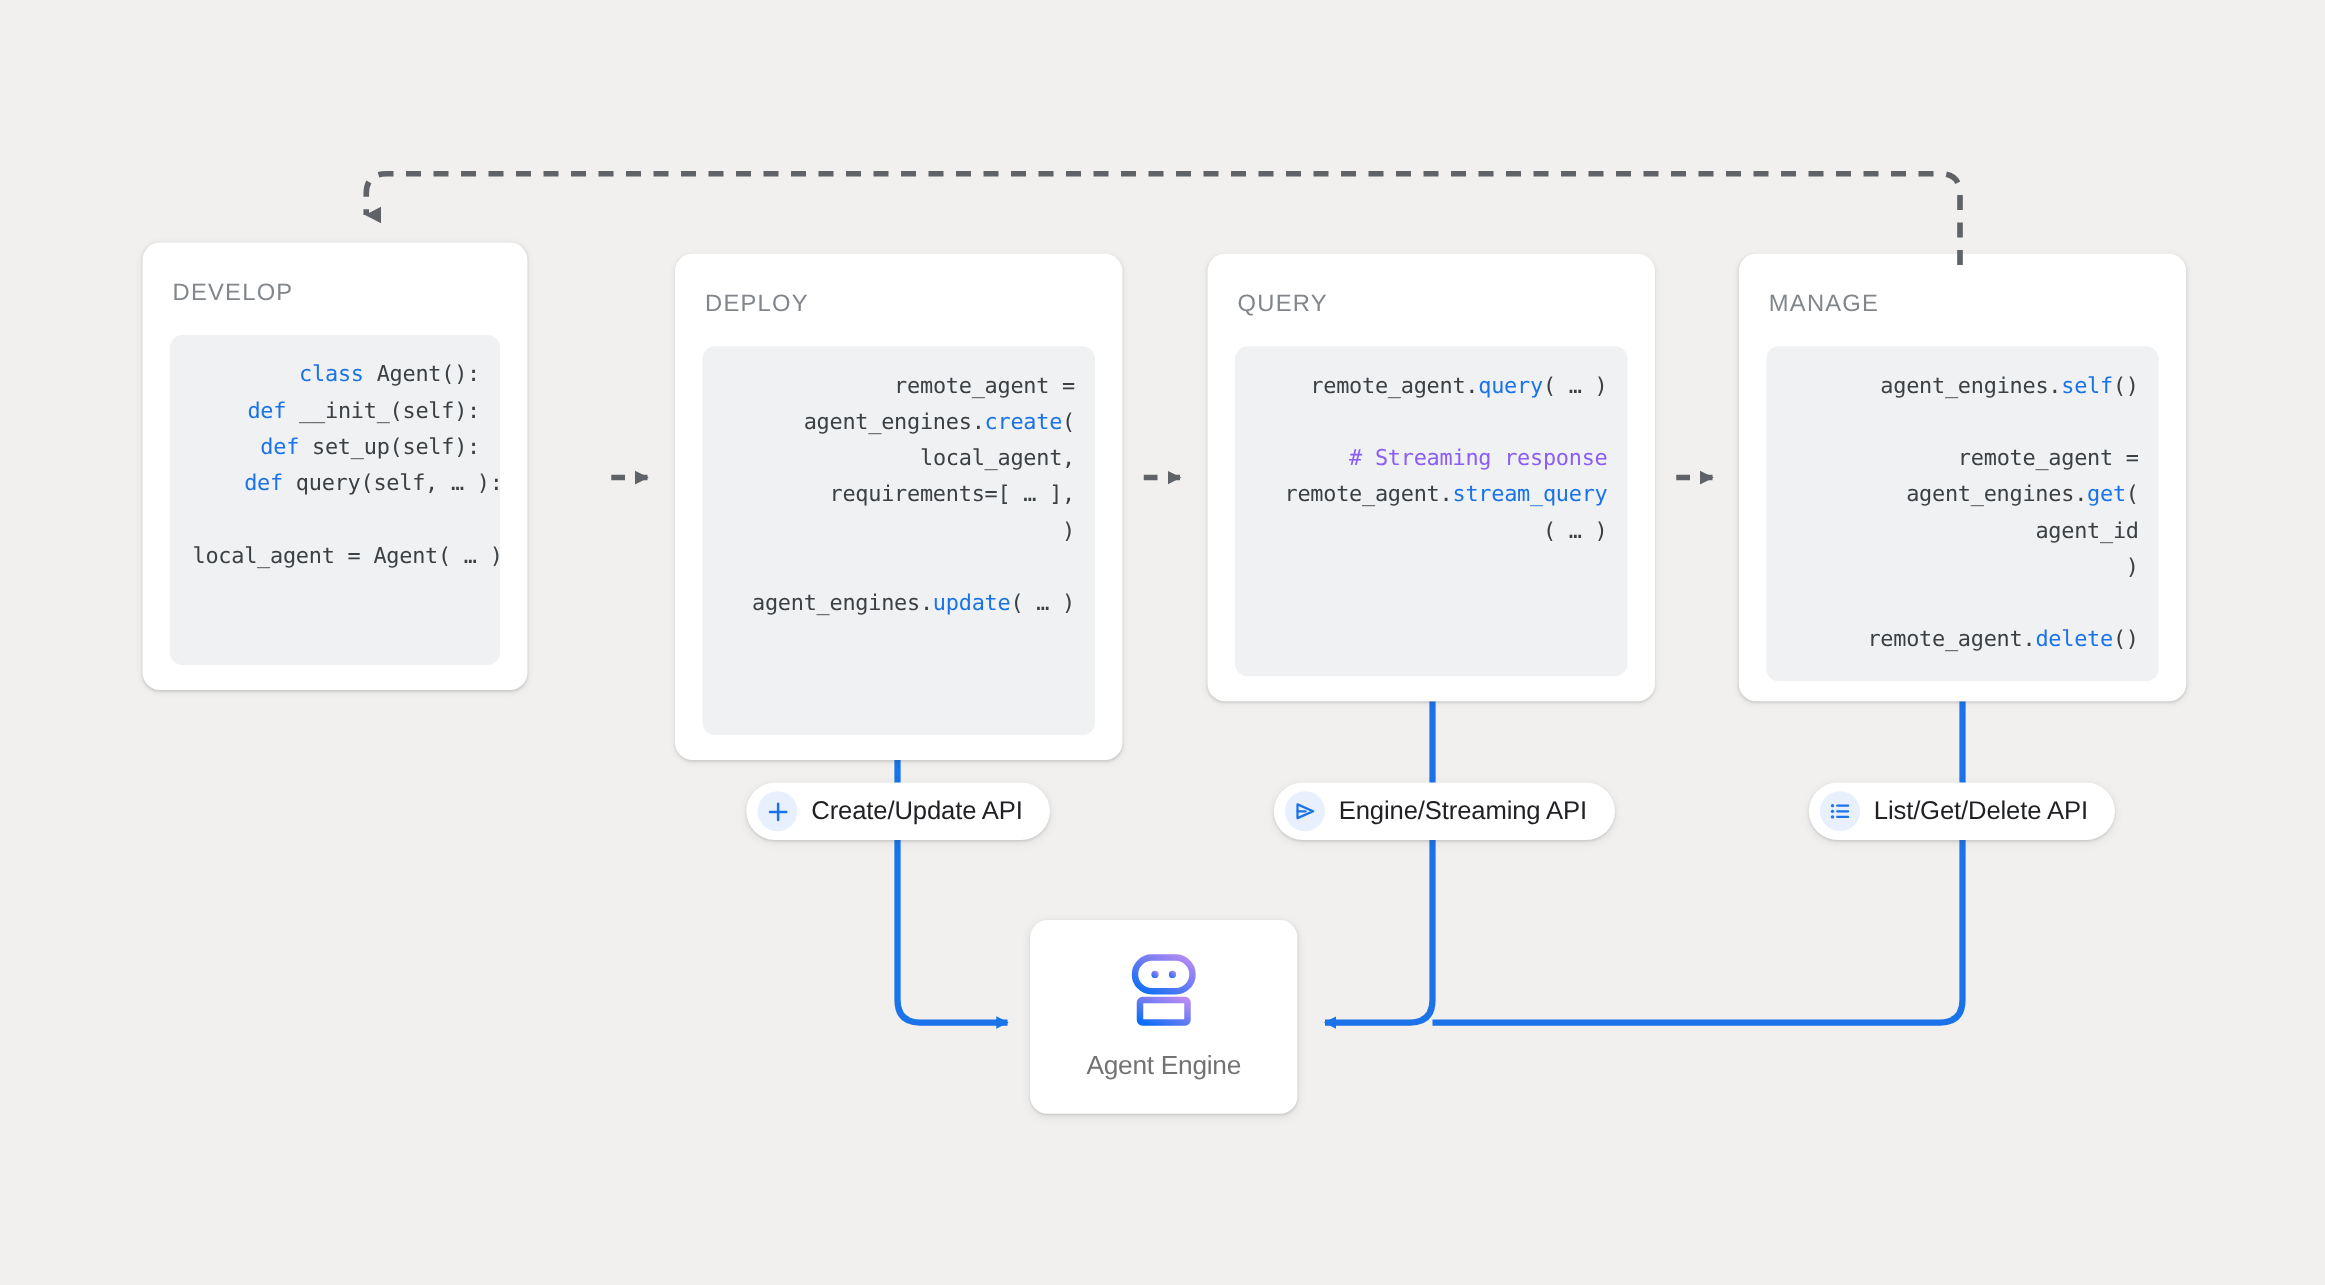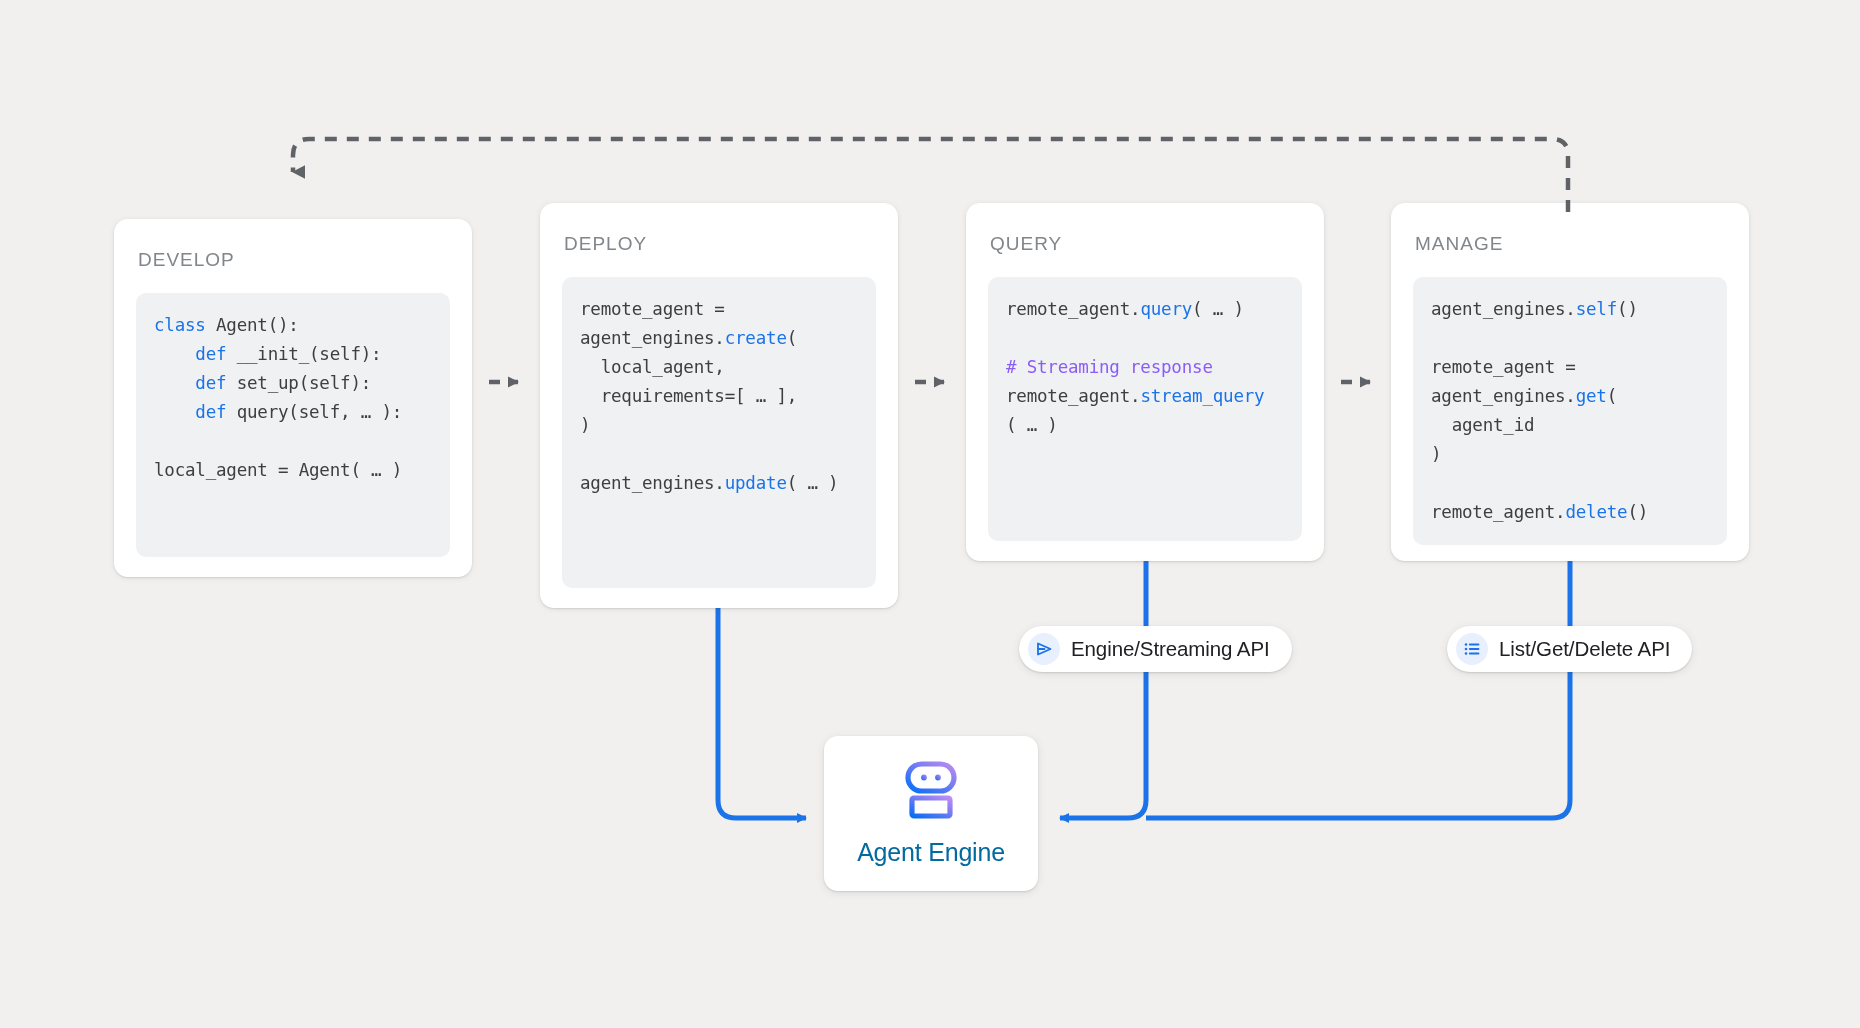--- a/index.html
+++ b/index.html
@@ -54,36 +54,37 @@
     font-weight: 500;
     margin: 8px 0 22px 2px;
     white-space: nowrap;
   }
   .code {
     background: #eff1f3;
     border-radius: 10px;
     padding: 18px 16px 18px 18px;
     flex: 1 1 auto;
     box-sizing: border-box;
+    text-align: right;
   }
   .code pre {
     margin: 0;
     font-family: "DejaVu Sans Mono", "Liberation Mono", monospace;
     font-size: 17.5px;
     line-height: 29px;
     color: #3c4043;
     white-space: pre;
     letter-spacing: -0.2px;
   }
   .kw { color: #1a73e8; }
   .fn { color: #1a73e8; }
   .cm { color: #8b5cf6; }
 
   
-  #card-develop { left: 114px;  top: 219px; width: 358px; height: 358px; }
+  #card-develop { left: 114px;  top: 194px; width: 308px; height: 358px; }
   #card-deploy  { left: 540px;  top: 203px; width: 358px; height: 405px; }
   #card-query   { left: 966px;  top: 203px; width: 358px; height: 358px; }
   #card-manage  { left: 1391px; top: 203px; width: 358px; height: 358px; }
 
   
   .pill {
     position: absolute;
     z-index: 3;
     display: flex;
     align-items: center;
@@ -125,22 +126,22 @@
     border-radius: 14px;
     box-shadow: 0 1px 2px rgba(60,64,67,.16), 0 2px 8px rgba(60,64,67,.10);
     z-index: 3;
     display: flex;
     flex-direction: column;
     align-items: center;
     justify-content: center;
     gap: 14px;
   }
   #agent-engine .ae-label {
-    font-size: 25px;
-    color: #0369a1;
+    font-size: 21px;
+    color: #737373;
     letter-spacing: -0.2px;
   }
 </style>
 </head>
 <body>
 
 <div id="stage">
 
   <svg class="layer lines-blue" viewBox="0 0 1860 1028">
     <defs>
@@ -226,20 +227,28 @@
 
     <path d="M 489,382 L 518,382" fill="none" stroke="#5f6368" stroke-width="4.5" stroke-dasharray="11 9" marker-end="url(#arrowGrayRight)"></path>
 
     <path d="M 915,382 L 944,382" fill="none" stroke="#5f6368" stroke-width="4.5" stroke-dasharray="11 9" marker-end="url(#arrowGrayRight)"></path>
 
     <path d="M 1341,382 L 1370,382" fill="none" stroke="#5f6368" stroke-width="4.5" stroke-dasharray="11 9" marker-end="url(#arrowGrayRight)"></path>
 
     <path d="M 1568,212 L 1568,155 Q 1568,139 1552,139 L 309,139 Q 293,139 293,155 L 293,172" fill="none" stroke="#5f6368" stroke-width="4.5" stroke-dasharray="12 10" marker-end="url(#arrowGrayDown)"></path>
   </svg>
 
+  <div class="pill" id="pill-create">
+    <span class="pill-icon">
+      <svg width="19" height="19" viewBox="0 0 19 19" aria-hidden="true">
+        <path d="M9.5 3 L9.5 16 M3 9.5 L16 9.5" stroke="#1a73e8" stroke-width="2" stroke-linecap="round"></path>
+      </svg>
+    </span>
+    <span class="pill-label">Create/Update API</span>
+  </div>
 
   <div class="pill" id="pill-unary">
     <span class="pill-icon">
       <svg width="20" height="20" viewBox="0 0 20 20" aria-hidden="true">
         <path d="M4 4.5 L16.5 10 L4 15.5 Z" fill="none" stroke="#1a73e8" stroke-width="1.8" stroke-linejoin="round"></path>
         <path d="M4 10 L10.5 10" stroke="#1a73e8" stroke-width="1.8" stroke-linecap="round"></path>
       </svg>
     </span>
     <span class="pill-label">Engine/Streaming API</span>
   </div>

